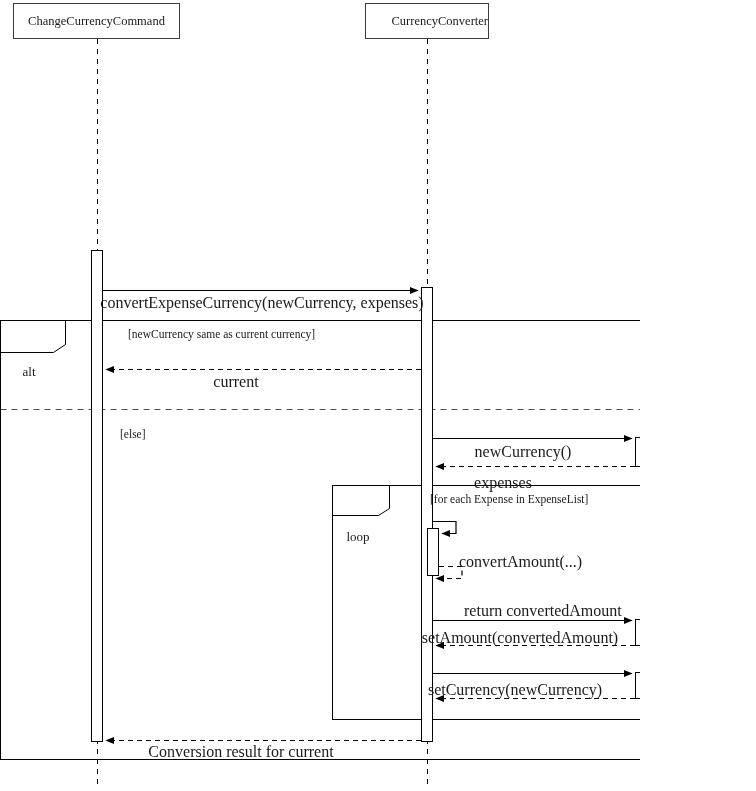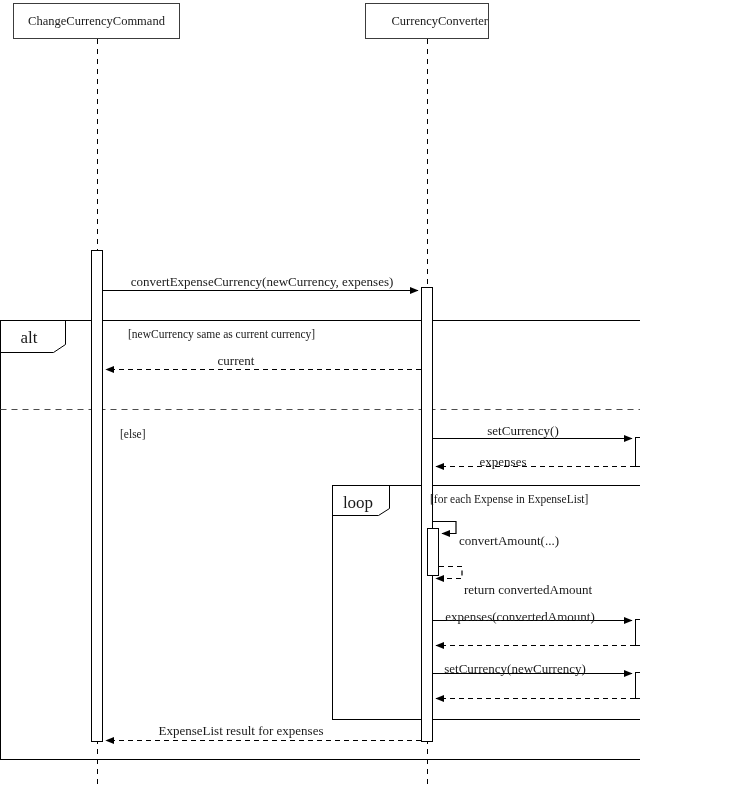--- a/index.html
+++ b/index.html
@@ -29,31 +29,33 @@
     background: #ffffff;
     display: flex;
     align-items: center;
     justify-content: center;
     font-size: 12.5px;
     color: #1a1a1a;
     white-space: nowrap;
   }
   .msg-label {
     position: absolute;
+    font-size: 16px;
+    color: #1a1a1a;
+    white-space: nowrap;
+    transform: translateX(-50%);
+    margin-top: 20px;
+  }
+  .frag-label {
+    position: absolute;
     font-size: 13px;
     color: #1a1a1a;
     white-space: nowrap;
-    transform: translateX(-50%);
-  }
-  .frag-label {
-    position: absolute;
-    font-size: 17px;
-    color: #1a1a1a;
-    white-space: nowrap;
     text-align: center;
+    margin-top: 36px;
   }
   .frag-cond {
     position: absolute;
     font-size: 11.5px;
     color: #1a1a1a;
     white-space: nowrap;
   }
   .activation {
     position: absolute;
     box-sizing: border-box;
@@ -128,21 +130,21 @@
 
   <div class="frag-label" style="left:0px; top:328px; width:58px;">alt</div>
   <div class="frag-cond" style="left:128px; top:328px;">[newCurrency same as current currency]</div>
   <div class="frag-cond" style="left:120px; top:428px;">[else]</div>
 
   <div class="frag-label" style="left:332px; top:493px; width:52px;">loop</div>
   <div class="frag-cond" style="left:430px; top:493px;text-align:center;">[for each Expense in ExpenseList]</div>
 
   <div class="msg-label" style="left:262px; top:274px;">convertExpenseCurrency(newCurrency, expenses)</div>
   <div class="msg-label" style="left:236px; top:353px;">current</div>
-  <div class="msg-label" style="left:523px; top:423px;">setCurrency()</div>
+  <div class="msg-label" style="left:523px; top:423px;">newCurrency()</div>
   <div class="msg-label" style="left:503px; top:454px;">expenses</div>
   <div class="msg-label" style="left:459px; top:533px; transform:none;">convertAmount(...)</div>
   <div class="msg-label" style="left:464px; top:582px; transform:none;">return convertedAmount</div>
-  <div class="msg-label" style="left:520px; top:609px;">expenses(convertedAmount)</div>
+  <div class="msg-label" style="left:520px; top:609px;">setAmount(convertedAmount)</div>
   <div class="msg-label" style="left:515px; top:661px;">setCurrency(newCurrency)</div>
-  <div class="msg-label" style="left:241px; top:723px;">ExpenseList result for expenses</div>
+  <div class="msg-label" style="left:241px; top:723px;">Conversion result for current</div>
 
 </div>
 
 </body></html>

